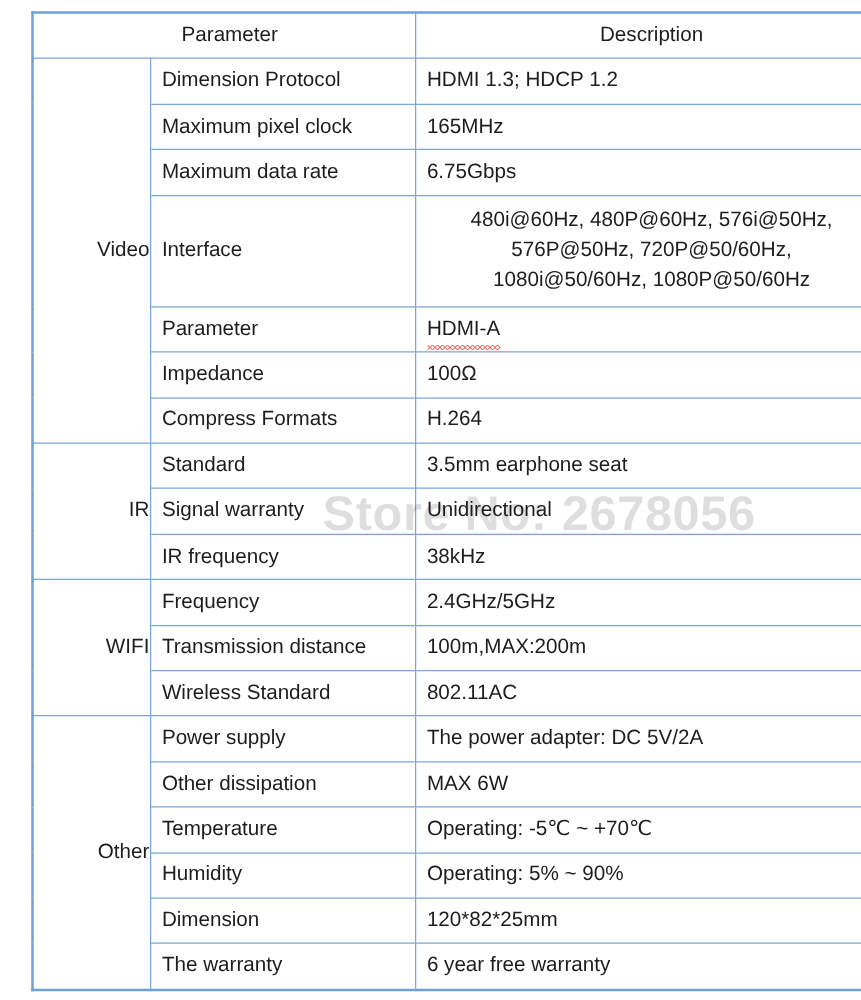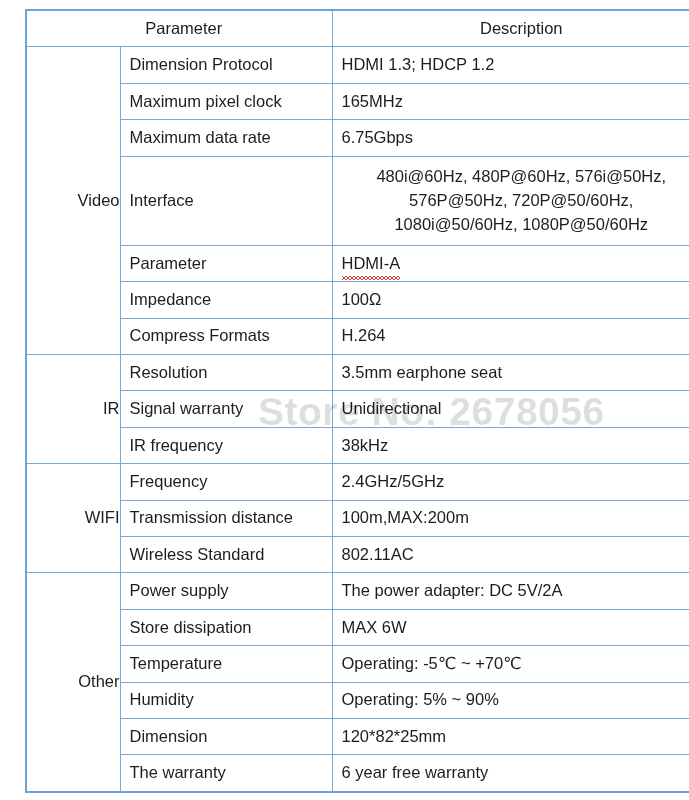--- a/index.html
+++ b/index.html
@@ -145,21 +145,21 @@
         <tr>
           <td class="param">Impedance</td>
           <td class="desc">100Ω</td>
         </tr>
         <tr>
           <td class="param">Compress Formats</td>
           <td class="desc">H.264</td>
         </tr>
         <tr>
           <td class="cat" rowspan="3">IR</td>
-          <td class="param">Resolution</td>
+          <td class="param">Standard</td>
           <td class="desc">3.5mm earphone seat</td>
         </tr>
         <tr>
           <td class="param">Signal warranty</td>
           <td class="desc">Unidirectional</td>
         </tr>
         <tr>
           <td class="param">IR frequency</td>
           <td class="desc">38kHz</td>
         </tr>
@@ -175,21 +175,21 @@
         <tr>
           <td class="param">Wireless Standard</td>
           <td class="desc">802.11AC</td>
         </tr>
         <tr>
           <td class="cat" rowspan="6">Other</td>
           <td class="param">Power supply</td>
           <td class="desc">The power adapter: DC 5V/2A</td>
         </tr>
         <tr>
-          <td class="param">Store dissipation</td>
+          <td class="param">Other dissipation</td>
           <td class="desc">MAX 6W</td>
         </tr>
         <tr>
           <td class="param">Temperature</td>
           <td class="desc">Operating: -5℃  ~ +70℃</td>
         </tr>
         <tr>
           <td class="param">Humidity</td>
           <td class="desc">Operating: 5% ~ 90%</td>
         </tr>

